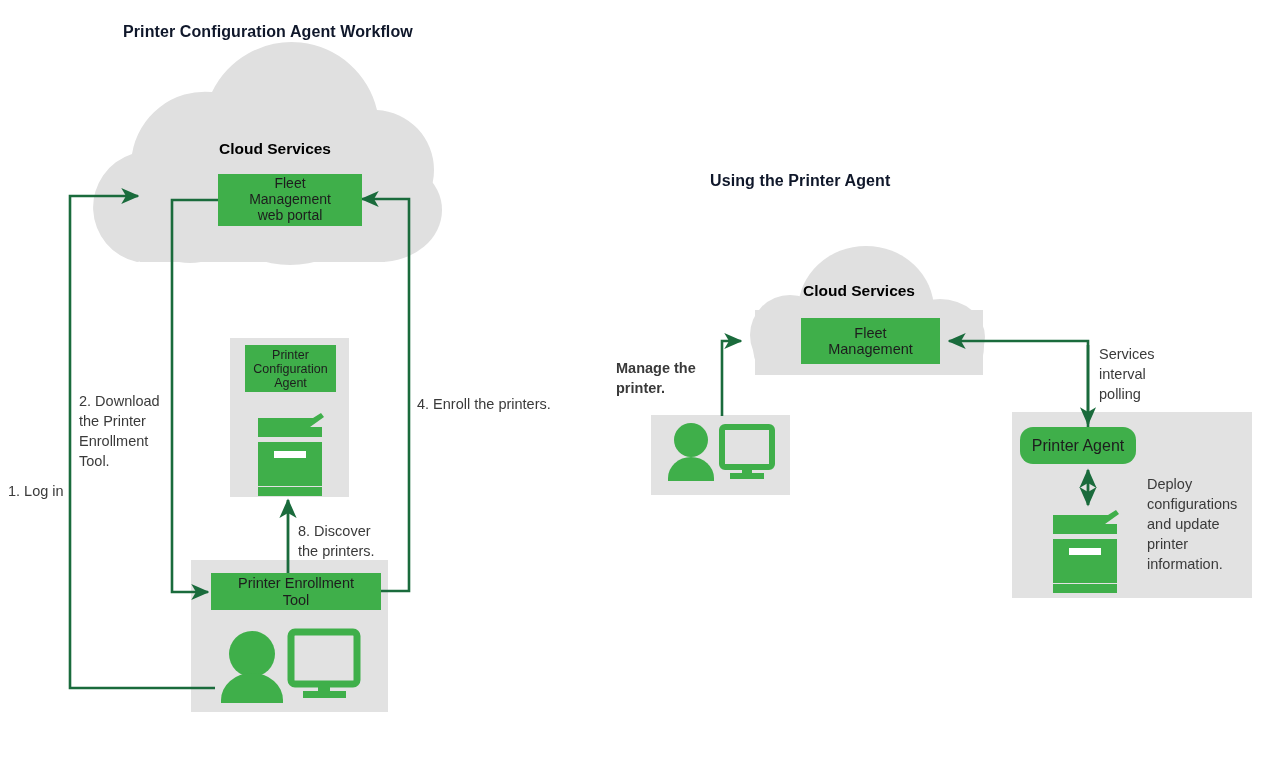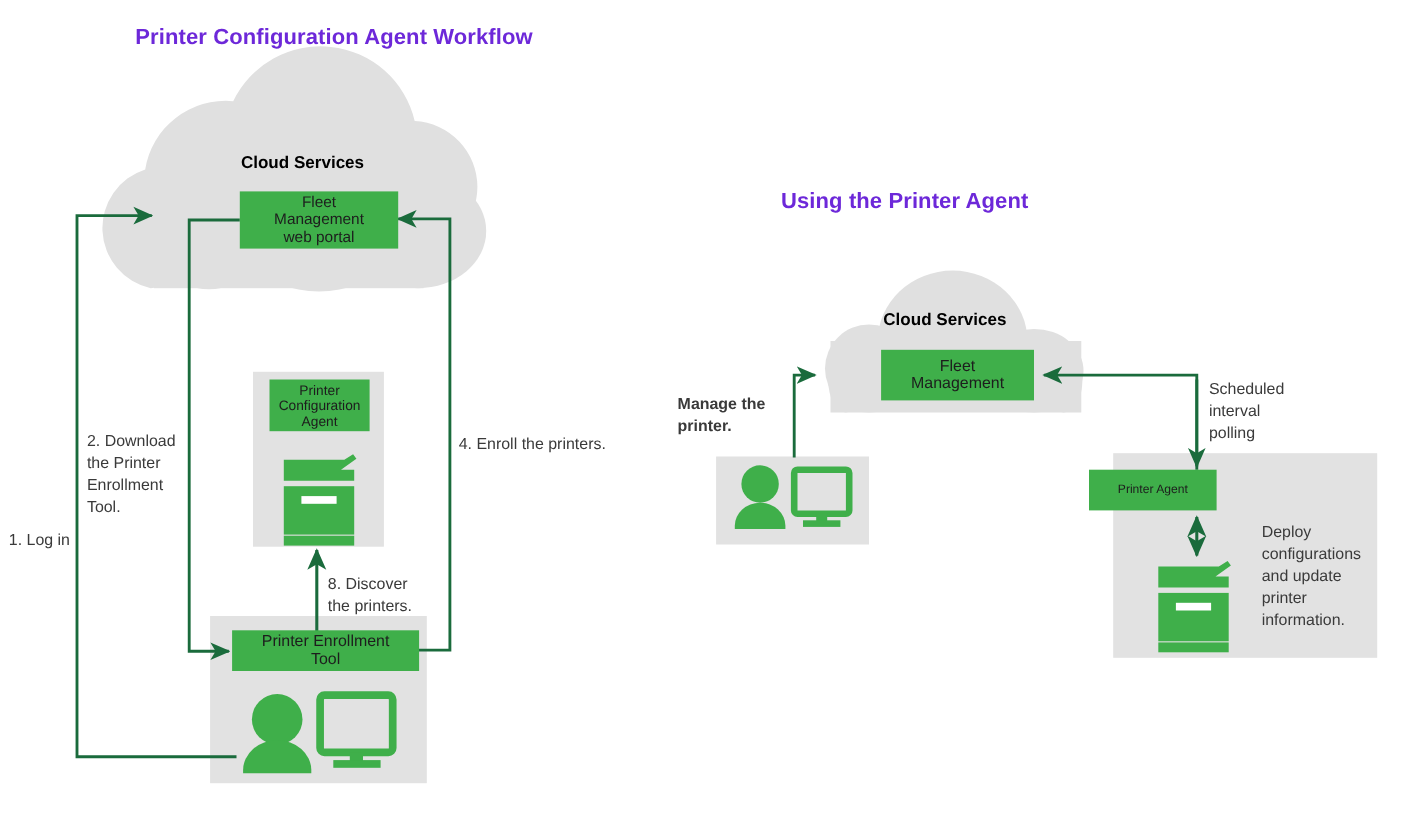--- a/index.html
+++ b/index.html
@@ -17,22 +17,22 @@
   }
   #canvas {
     position: absolute;
     left: 0; top: 0;
     width: 1280px;
     height: 759px;
   }
   .title {
     position: absolute;
     font-weight: bold;
-    font-size: 20px;
-    color: #6d28d9;
+    font-size: 16px;
+    color: #0f172a;
     letter-spacing: 0.1px;
     white-space: nowrap;
   }
   #title-left  { left: 123px; top: 23px; }
   #title-right { left: 710px; top: 172px; }
 
   .cloud-label {
     position: absolute;
     font-weight: bold;
     font-size: 15.5px;
@@ -173,26 +173,26 @@
 Tool.</div>
 
 <div class="note" style="left:298px; top:521px;">8. Discover
 the printers.</div>
 
 <div class="note note-nowrap" style="left:417px; top:394px;">4. Enroll the printers.</div>
 
 <div class="green-box" style="left: 801px; top: 318px; width: 139px; height: 46px; font-size: 14.5px; white-space: pre-line;">Fleet
 Management</div>
 
-<div class="green-box" style="left: 990px; top: 427px; width: 116px; height: 37px; font-size: 11px; white-space: pre-line;">Printer Agent</div>
+<div class="green-box" style="left: 1020px; top: 427px; width: 116px; height: 37px; font-size: 16px; white-space: pre-line; border-radius: 13px;">Printer Agent</div>
 
 <div class="note" style="left:616px; top:358px;font-weight:bold;">Manage the
 printer.</div>
 
-<div class="note" style="left:1099px; top:344px;">Scheduled
+<div class="note" style="left:1099px; top:344px;">Services
 interval
 polling</div>
 
 <div class="note" style="left:1147px; top:474px;">Deploy
 configurations
 and update
 printer
 information.</div>
 
 </body></html>

